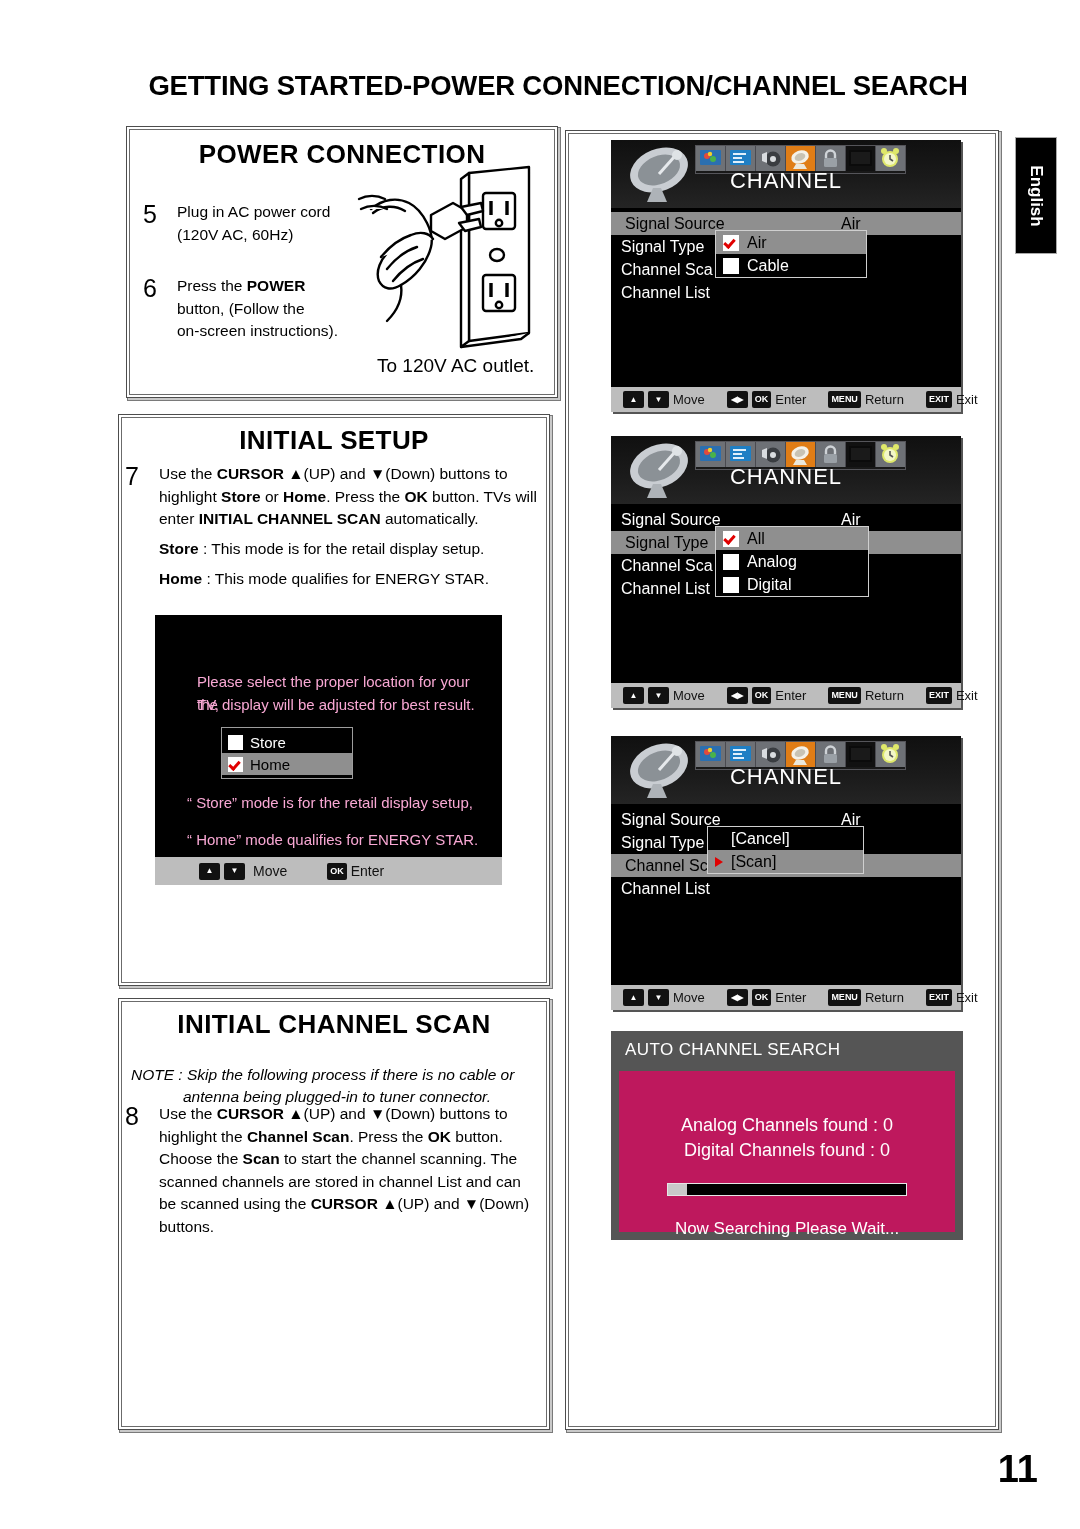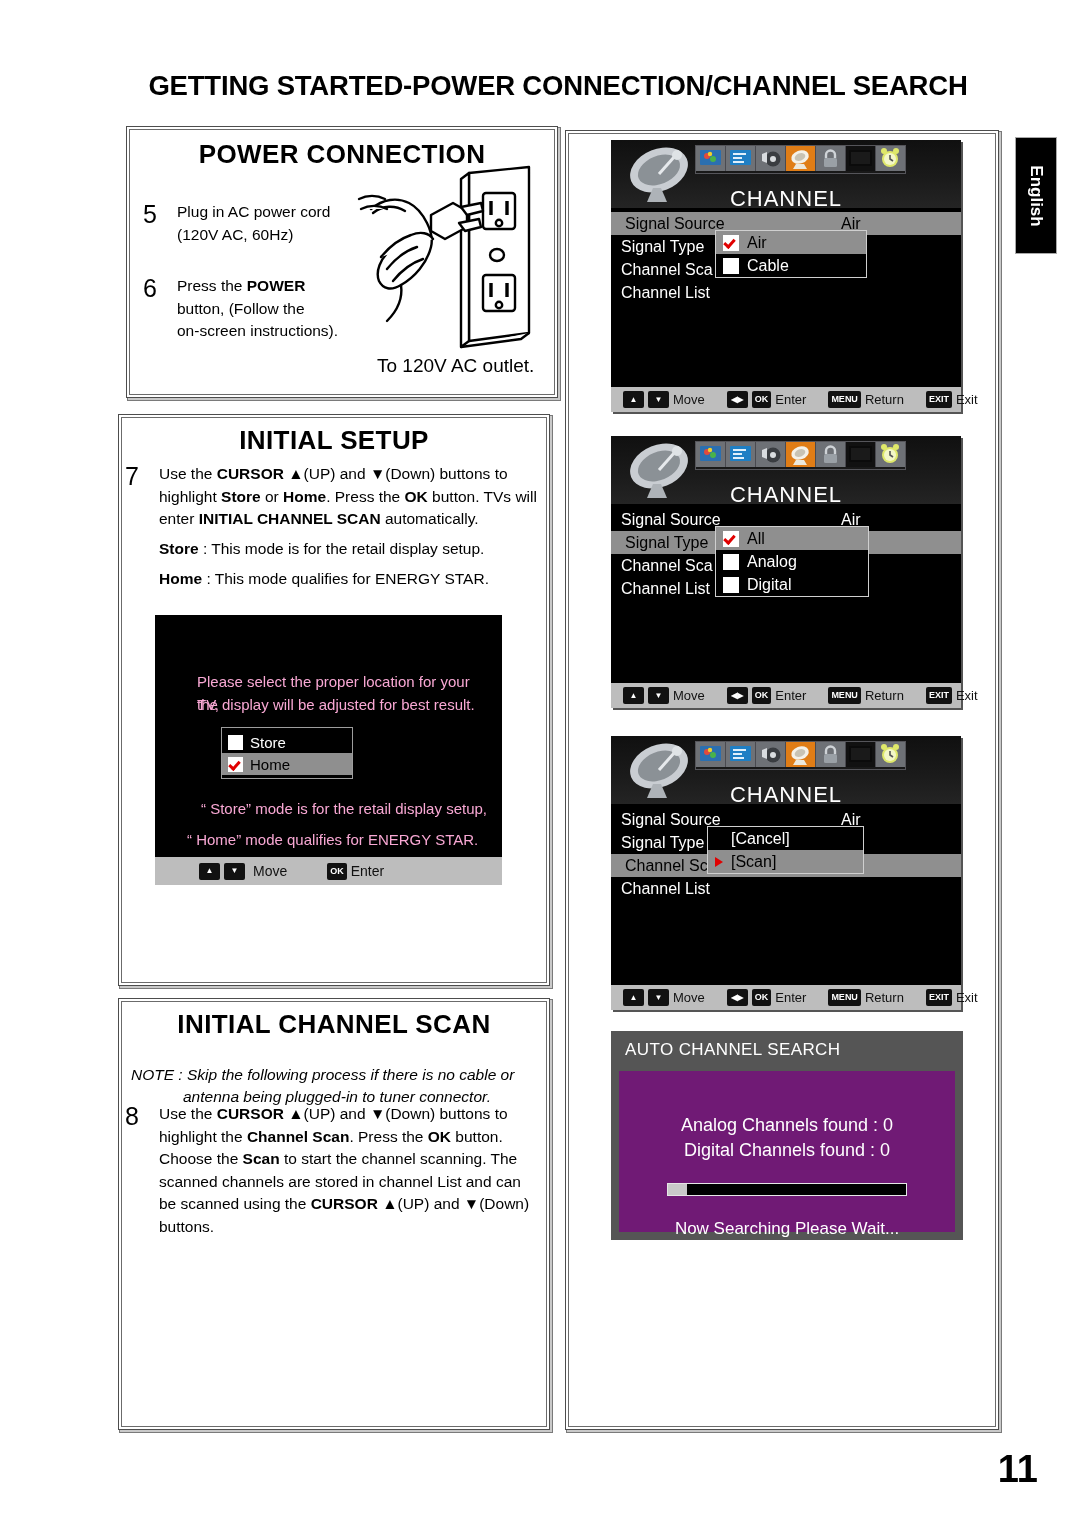--- a/index.html
+++ b/index.html
@@ -104,21 +104,21 @@
     position:absolute;left:84px;top:5px;height:27px;display:flex;
     border:1px solid #55555a;
   }
   .ic{
     width:29px;height:25px;border-right:1px solid #4a4a50;
     background:#6e7176;position:relative;overflow:hidden;
   }
   .ic:last-child{border-right:none;}
   .ic.sel{background:#e07d16;}
   .tv-menu-title{
-    position:absolute;left:0;right:0;top:46px;text-align:center;
+    position:absolute;left:0;right:0;top:28px;text-align:center;
     font-size:22px;color:#fff;letter-spacing:1px;
   }
   .rowlist{position:absolute;left:0;right:0;top:68px;}
   .orow{
     position:relative;height:23px;display:flex;align-items:center;
     font-size:16px;color:#fff;padding-left:10px;
   }
   .orow .val{position:absolute;right:0;width:120px;left:auto;}
   .orow.hl{background:#8f8f8f;color:#000;padding-left:14px;}
   .orow.hl .val{color:#000;}
@@ -144,21 +144,21 @@
   }
   .tvbar .seg{display:inline-flex;align-items:center;gap:4px;}
 
   
   .acs{position:absolute;background:#555;}
   .acs-title{
     position:absolute;left:14px;top:9px;font-size:17px;color:#fff;
     letter-spacing:0.4px;
   }
   .acs-body{
-    position:absolute;left:8px;right:8px;top:40px;bottom:8px;background:#701a75;
+    position:absolute;left:8px;right:8px;top:40px;bottom:8px;background:#be185d;
     color:#fff;
   }
   .acs-line{
     text-align:center;font-size:18px;line-height:25px;color:#fff;
   }
   .acs-prog{
     position:absolute;left:48px;right:48px;top:112px;height:11px;
     background:#000;border:1px solid #e6e6e6;
   }
   .acs-prog i{display:block;height:100%;background:#c9c9c9;}
@@ -272,21 +272,21 @@
         <div class="chk-row">
           <span class="cbx"></span>
           <span>Store</span>
         </div>
         <div class="chk-row sel">
           <span class="cbx on"></span>
           <span>Home</span>
         </div>
       </div>
 
-      <div class="osd-text" style="position:absolute;left:32px;top:182px;width:300px;text-align:right;">“ Store” mode is for the retail display setup,</div>
+      <div class="osd-text" style="position:absolute;left:32px;top:176px;width:300px;">“ Store” mode is for the retail display setup,</div>
       <div class="osd-text" style="position:absolute;left:32px;top:213px;width:300px;">“ Home” mode qualifies for ENERGY STAR.</div>
 
       <div class="osd-bar">
         <span class="navgrp">
           <span class="key arr">▲</span>
           <span class="key arr">▼</span>
           <span style="margin-left:4px;">Move</span>
         </span>
         <span class="navgrp" style="margin-left:30px;">
           <span class="key">OK</span>

